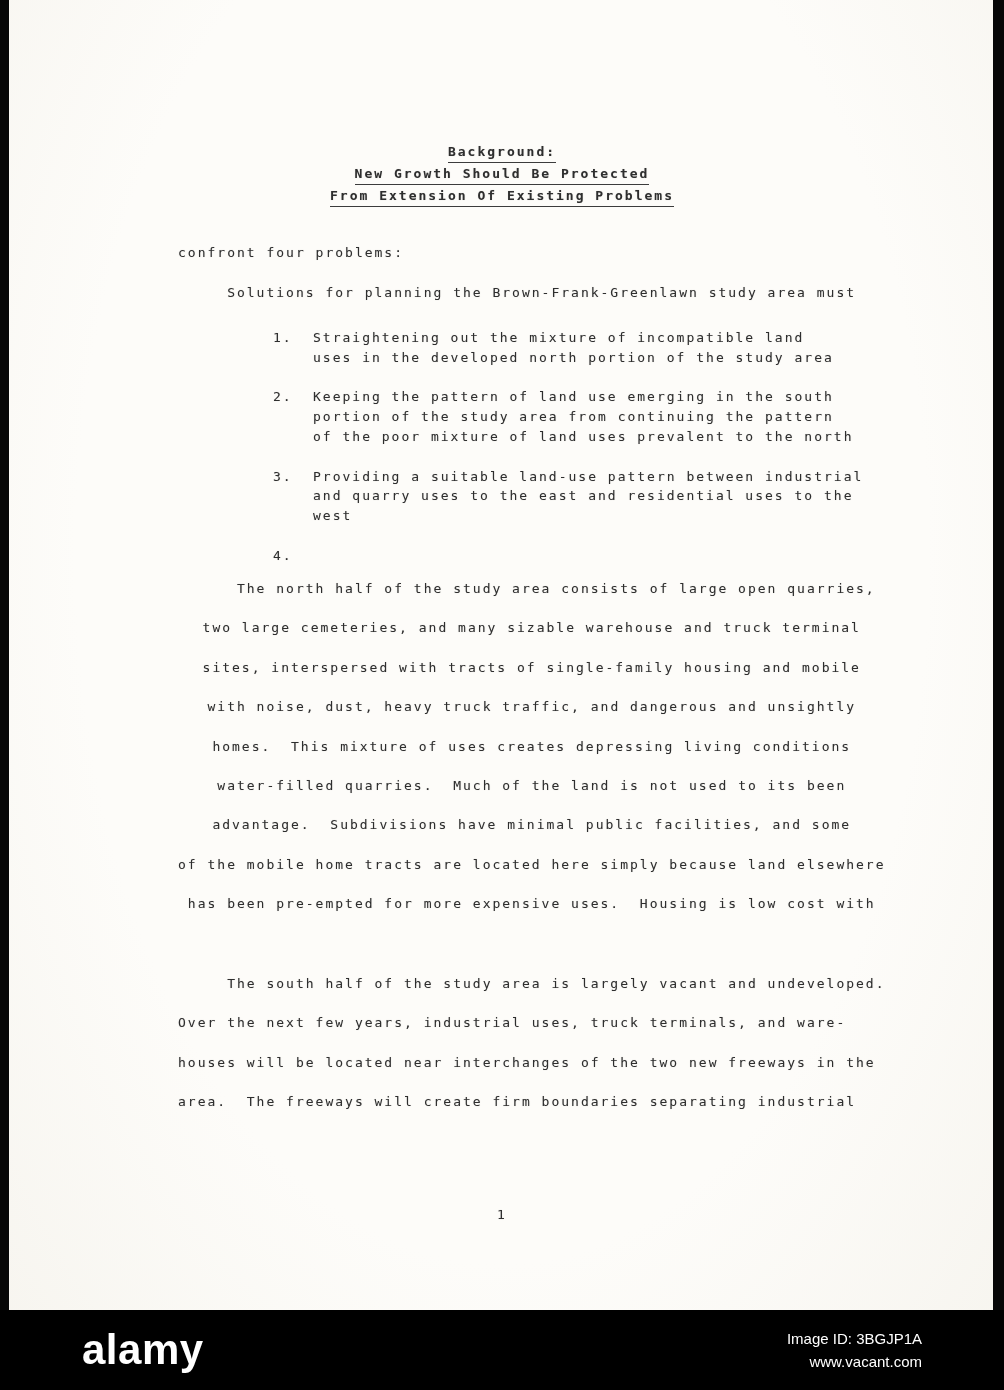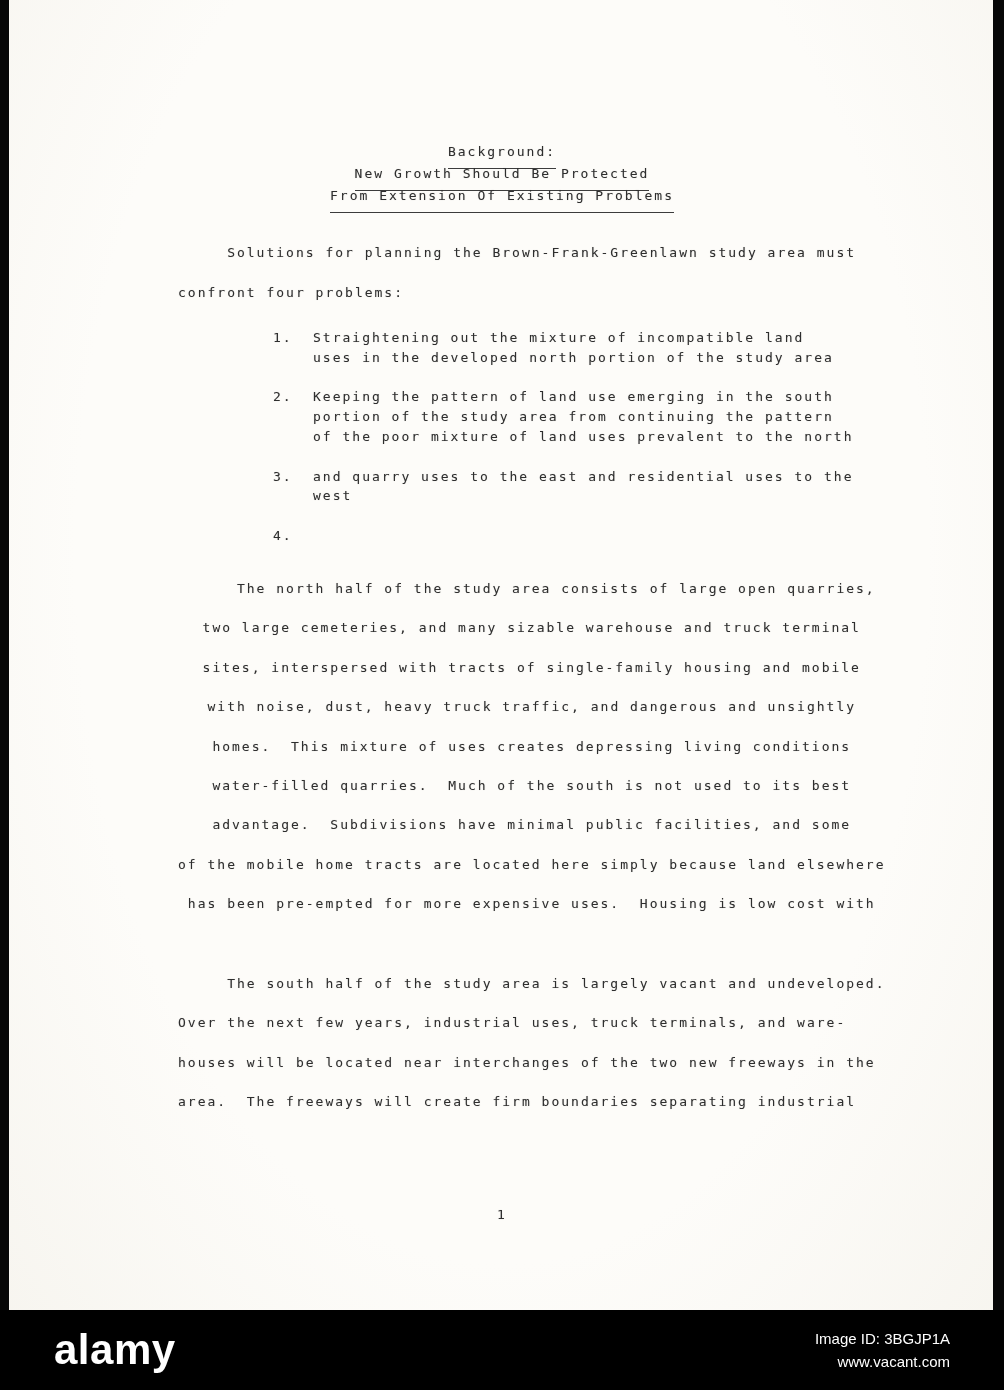--- a/index.html
+++ b/index.html
@@ -17,58 +17,58 @@
   .edge { position:absolute; top:0; height:1390px; background:#070707; }
   .edge.left  { left:0;  width:9px;  }
   .edge.right { right:0; width:11px; }
 
   .typed { color:#2e2e2e; font-size:13px; letter-spacing:2px;
            text-shadow:0 0 1px rgba(60,60,60,0.25); }
   .line { white-space:pre; }
 
   .title-block { position:absolute; top:141px; left:0; width:1004px;
                  text-align:center; line-height:22px; }
-  .title-line span { border-bottom:1.5px solid #3c3c3c; padding-bottom:9px; }
+  .title-line span { border-bottom:1.5px solid #3c3c3c; padding-bottom:3px;font-weight:bold; }
 
   .intro { position:absolute; top:233px; left:178px; line-height:39.5px; }
 
   .problem-list { position:absolute; top:328px; left:273px; line-height:19.8px; }
   .list-item { display:flex; margin-bottom:19.8px; }
   .list-item .num { width:40px; flex:none; }
 
   .para { position:absolute; left:178px; line-height:39.4px; }
   .para-north { top:569px;text-align:center; }
   .para-south { top:964px; }
 
   .page-number { position:absolute; top:1207px; left:0; width:1004px;
                  text-align:center; }
 
   .watermark-bar { position:absolute; left:0; bottom:0; width:1004px; height:80px;
                    background:#000; color:#ffffff;
                    display:flex; align-items:center; justify-content:space-between;
-                   padding:0 54px; box-sizing:border-box; }
+                   padding:0 82px; box-sizing:border-box; }
   .alamy-logo { font-family:"Liberation Sans", sans-serif; font-weight:bold;
                 font-size:42px; letter-spacing:0.5px; line-height:1; }
   .wm-right { text-align:right; font-family:Liberation Sans, sans-serif;
               font-size:15px; line-height:23px; }
 </style>
 </head>
 <body>
 
 <div class="scan-page">
 
   <div class="title-block typed">
     <div class="title-line line"><span>Background:</span></div>
     <div class="title-line line"><span>New Growth Should Be Protected</span></div>
     <div class="title-line line"><span>From Extension Of Existing Problems</span></div>
   </div>
 
   <div class="intro typed">
+    <div class="line">confront four problems:</div>
     <div class="line">     Solutions for planning the Brown-Frank-Greenlawn study area must</div>
-    <div class="line">confront four problems:</div>
   </div>
 
   <div class="problem-list typed">
 
     <div class="list-item">
       <span class="num">1.</span>
       <div class="item-lines">
         <div class="line">Straightening out the mixture of incompatible land</div>
         <div class="line">uses in the developed north portion of the study area</div>
       </div>
@@ -79,38 +79,39 @@
       <div class="item-lines">
         <div class="line">Keeping the pattern of land use emerging in the south</div>
         <div class="line">portion of the study area from continuing the pattern</div>
         <div class="line">of the poor mixture of land uses prevalent to the north</div>
       </div>
     </div>
 
     <div class="list-item">
       <span class="num">3.</span>
       <div class="item-lines">
+        <div class="line">Providing a suitable land-use pattern between industrial</div>
         <div class="line">and quarry uses to the east and residential uses to the</div>
         <div class="line">west</div>
       </div>
     </div>
 
     <div class="list-item">
       <span class="num">4.</span>
     </div>
 
   </div>
 
   <div class="para para-north typed">
     <div class="line">     The north half of the study area consists of large open quarries,</div>
     <div class="line">two large cemeteries, and many sizable warehouse and truck terminal</div>
     <div class="line">sites, interspersed with tracts of single-family housing and mobile</div>
     <div class="line">with noise, dust, heavy truck traffic, and dangerous and unsightly</div>
     <div class="line">homes.  This mixture of uses creates depressing living conditions</div>
-    <div class="line">water-filled quarries.  Much of the south is not used to its best</div>
+    <div class="line">water-filled quarries.  Much of the land is not used to its been</div>
     <div class="line">advantage.  Subdivisions have minimal public facilities, and some</div>
     <div class="line">of the mobile home tracts are located here simply because land elsewhere</div>
     <div class="line">has been pre-empted for more expensive uses.  Housing is low cost with</div>
   </div>
 
   <div class="para para-south typed">
     <div class="line">     The south half of the study area is largely vacant and undeveloped.</div>
     <div class="line">Over the next few years, industrial uses, truck terminals, and ware-</div>
     <div class="line">houses will be located near interchanges of the two new freeways in the</div>
     <div class="line">area.  The freeways will create firm boundaries separating industrial</div>

